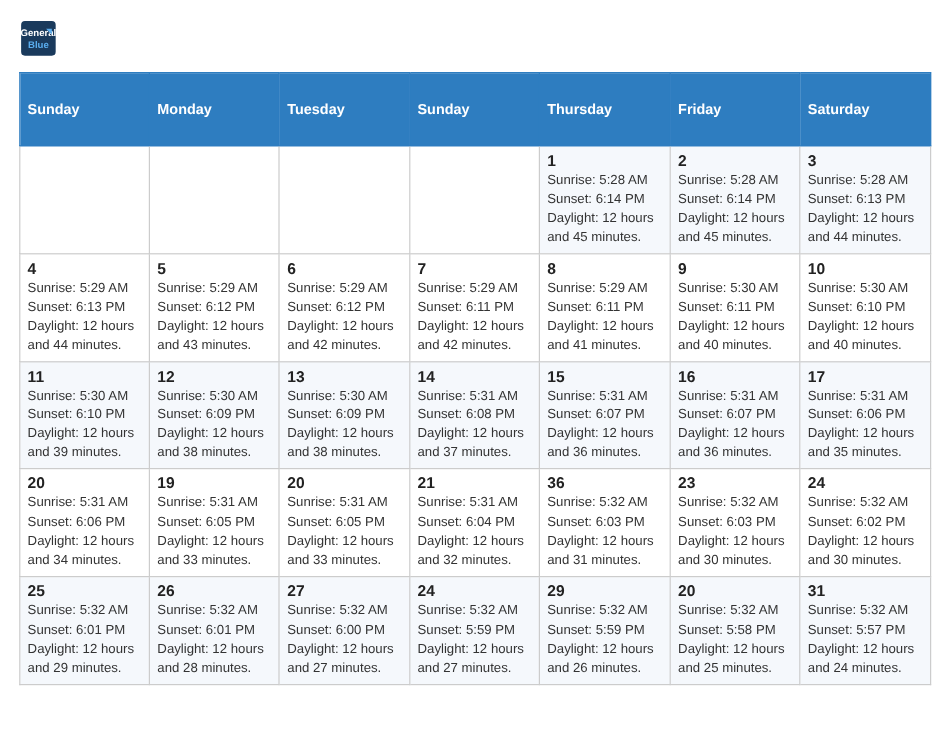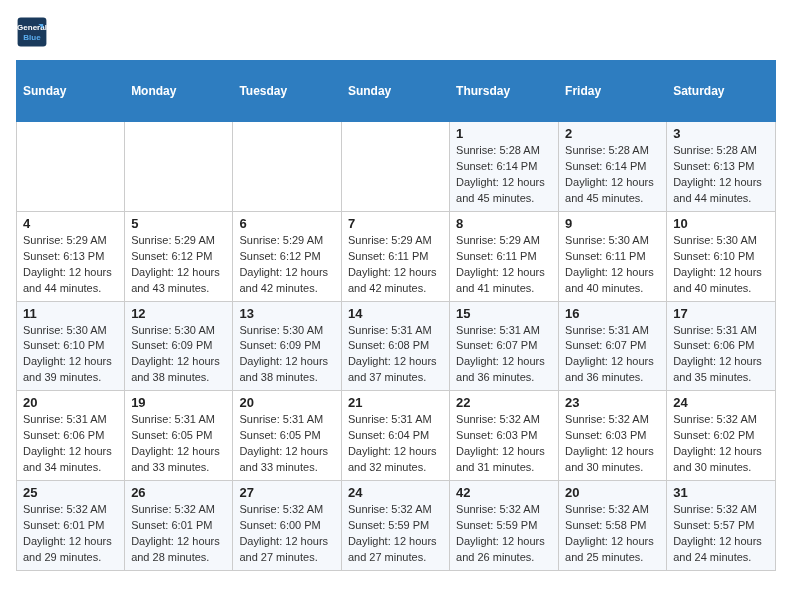--- a/index.html
+++ b/index.html
@@ -262,21 +262,21 @@
 and 33 minutes.</div>
         </td>
         <td>
           <span class="day-num">21</span>
           <div class="day-info" style="white-space: pre-line;">Sunrise: 5:31 AM
 Sunset: 6:04 PM
 Daylight: 12 hours
 and 32 minutes.</div>
         </td>
         <td>
-          <span class="day-num">22</span>
+          <span class="day-num">36</span>
           <div class="day-info" style="white-space: pre-line;">Sunrise: 5:32 AM
 Sunset: 6:03 PM
 Daylight: 12 hours
 and 31 minutes.</div>
         </td>
         <td>
           <span class="day-num">23</span>
           <div class="day-info" style="white-space: pre-line;">Sunrise: 5:32 AM
 Sunset: 6:03 PM
 Daylight: 12 hours
@@ -313,21 +313,21 @@
 and 27 minutes.</div>
         </td>
         <td>
           <span class="day-num">24</span>
           <div class="day-info" style="white-space: pre-line;">Sunrise: 5:32 AM
 Sunset: 5:59 PM
 Daylight: 12 hours
 and 27 minutes.</div>
         </td>
         <td>
-          <span class="day-num">42</span>
+          <span class="day-num">29</span>
           <div class="day-info" style="white-space: pre-line;">Sunrise: 5:32 AM
 Sunset: 5:59 PM
 Daylight: 12 hours
 and 26 minutes.</div>
         </td>
         <td>
           <span class="day-num">20</span>
           <div class="day-info" style="white-space: pre-line;">Sunrise: 5:32 AM
 Sunset: 5:58 PM
 Daylight: 12 hours

